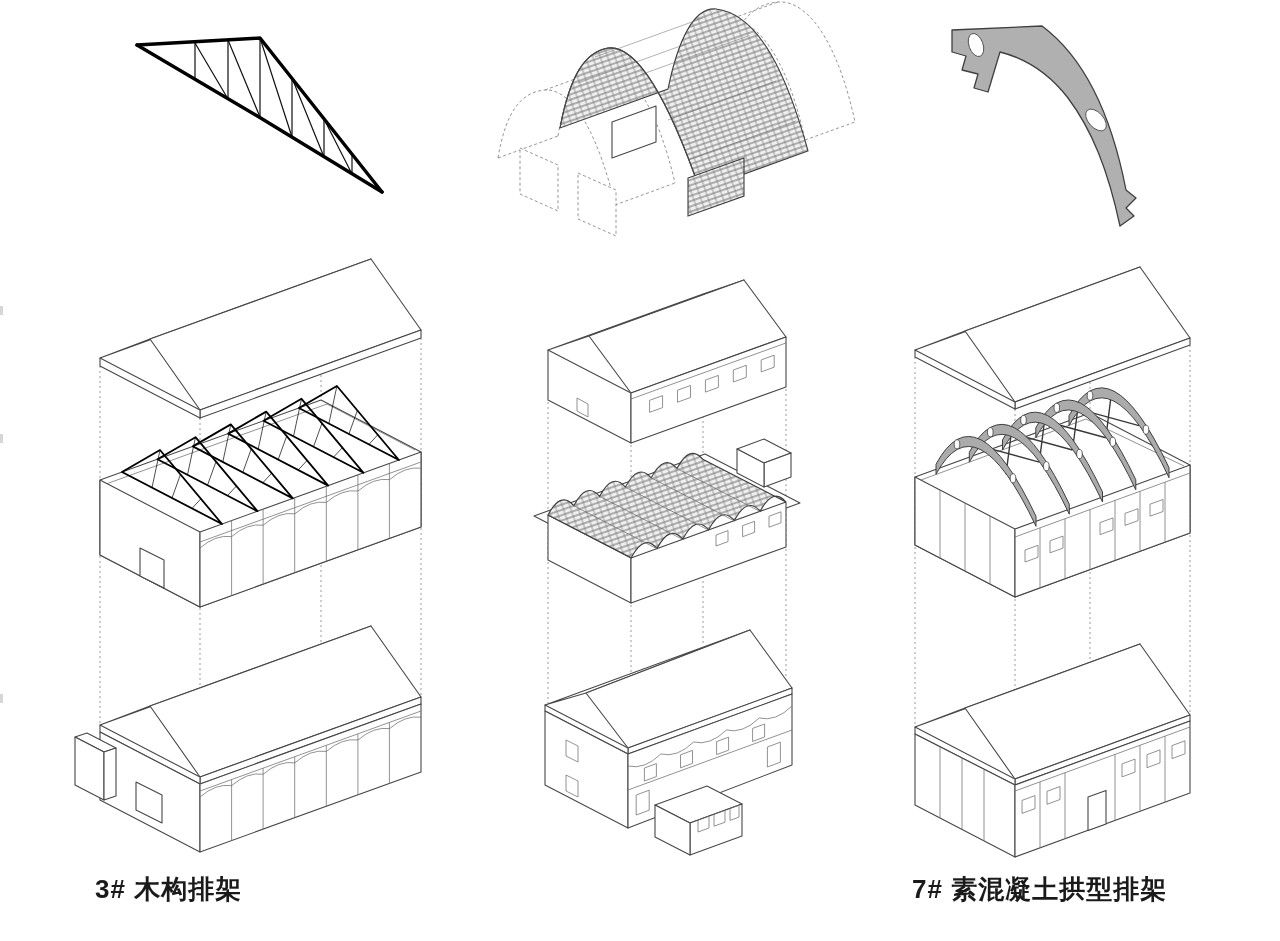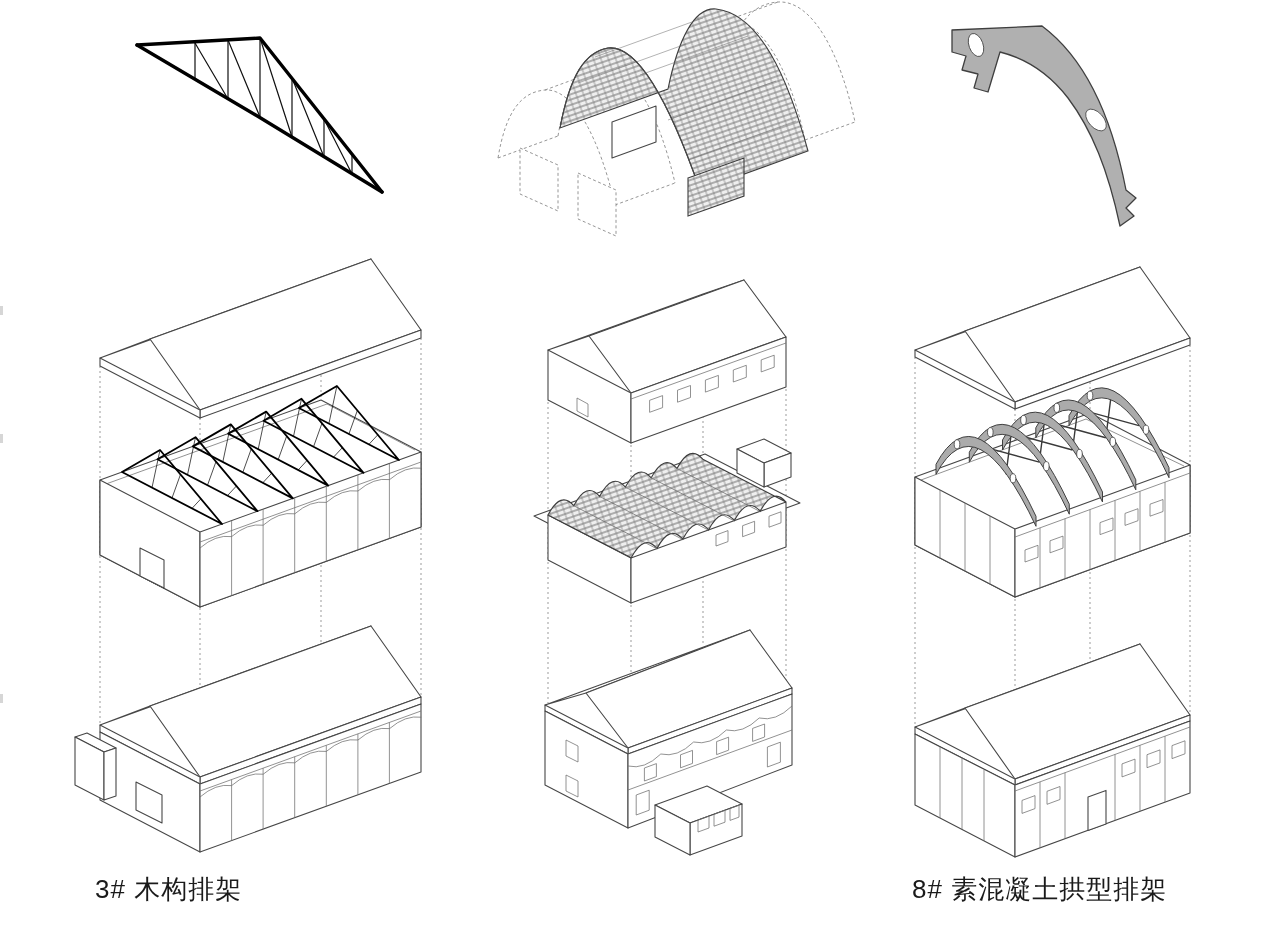--- a/index.html
+++ b/index.html
@@ -1,19 +1,19 @@
 <!DOCTYPE html>
 <html><head>
 <meta charset="utf-8">
 <style>
   html,body{margin:0;padding:0;background:#ffffff;}
   #canvas{position:relative;width:1280px;height:941px;background:#ffffff;overflow:hidden;
           font-family:"Liberation Sans","DejaVu Sans",sans-serif;}
   #drawing{position:absolute;left:0;top:0;}
-  .caption{position:absolute;font-size:26px;font-weight:400;color:#1a1a1a;letter-spacing:1px;white-space:nowrap;}
+  .caption{position:absolute;font-size:26px;font-weight:700;color:#1a1a1a;letter-spacing:1px;white-space:nowrap;}
   .edge-artifact{position:absolute;left:0;width:3px;height:9px;background:#cccccc;opacity:.8;}
   
   .ln  {fill:none;stroke:#474747;stroke-width:1.1;stroke-linejoin:round;}
   .lnf {fill:#ffffff;stroke:#474747;stroke-width:1.1;stroke-linejoin:round;}
   .thin{fill:none;stroke:#6e6e6e;stroke-width:0.75;}
   .dash{fill:none;stroke:#909090;stroke-width:0.9;stroke-dasharray:2 3;}
   .dashg{fill:none;stroke:#8a8a8a;stroke-width:0.9;stroke-dasharray:3 2.5;}
   .dashf{fill:#ffffff;stroke:#8a8a8a;stroke-width:0.9;stroke-dasharray:3 2.5;}
   .tchord{fill:none;stroke:#000000;stroke-width:3.4;stroke-linejoin:round;stroke-linecap:round;}
   .tweb{fill:none;stroke:#111111;stroke-width:1.2;}
@@ -253,15 +253,15 @@
       <path class="lnf" d="M1088,830.5 L1088,797 L1106,790.4 L1106,823.9 Z"></path>
     </g>
   </g>
 </svg>
 
   <div class="edge-artifact" style="top:306px"></div>
   <div class="edge-artifact" style="top:434px"></div>
   <div class="edge-artifact" style="top:694px"></div>
 
   <div class="caption" style="left:95px;top:872px">3# 木构排架</div>
-  <div class="caption" style="left:912px;top:872px">8# 素混凝土拱型排架</div>
+  <div class="caption" style="left:912px;top:872px">7# 素混凝土拱型排架</div>
 
 </div>
 
 </body></html>

